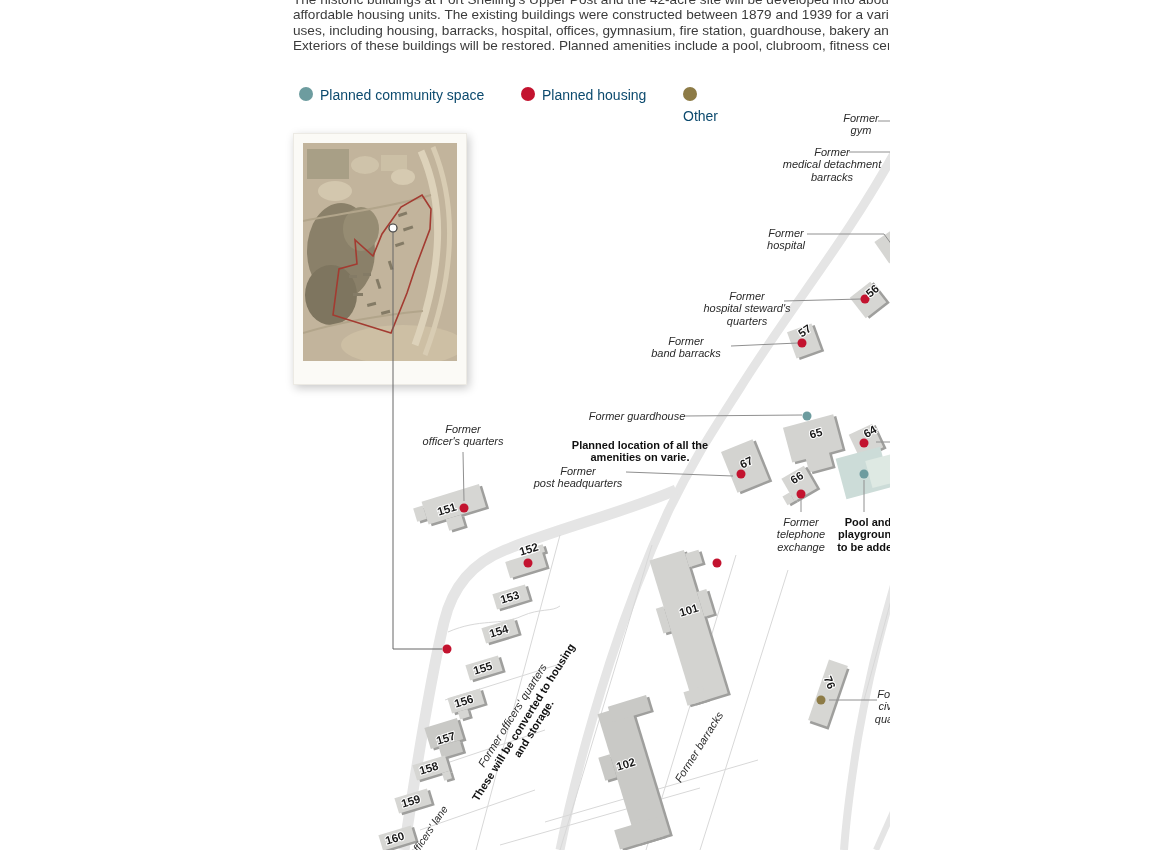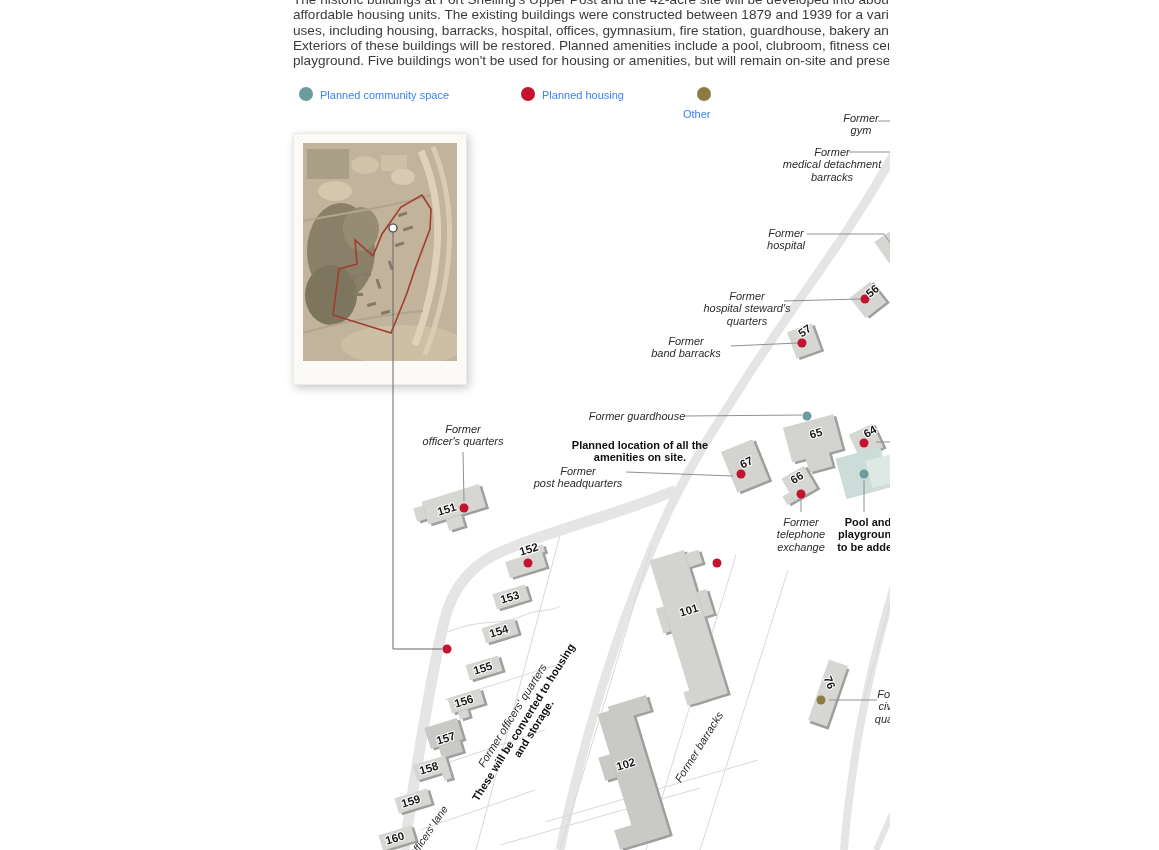--- a/index.html
+++ b/index.html
@@ -4,22 +4,22 @@
 <style>
   html,body{margin:0;padding:0;background:#fff;}
   #canvas{position:relative;width:1159px;height:850px;background:#fff;overflow:hidden;
           font-family:"Liberation Sans",sans-serif;}
   #content{position:absolute;left:0;top:0;width:890px;height:850px;overflow:hidden;}
   
   #intro{position:absolute;left:293px;top:-8px;width:596px;height:82px;overflow:hidden;
          font-size:13.6px;line-height:15.3px;color:#3b3b3b;}
   #intro div{white-space:nowrap;}
   
-  .legend-item{position:absolute;top:87px;display:flex;align-items:flex-end;gap:7px;
-               font-size:11px;color:#3b82f6;white-space:nowrap;}
+  .legend-item{position:absolute;top:87px;display:flex;align-items:flex-start;gap:7px;
+               font-size:14px;color:#0c4a6e;white-space:nowrap;}
   .legend-dot{width:14px;height:14px;border-radius:50%;flex:0 0 auto;}
   
   #photo-frame{position:absolute;left:293px;top:133px;width:174px;height:252px;
                background:#fbfaf6;box-shadow:2px 3px 9px rgba(0,0,0,.22);border:1px solid #eceae4;box-sizing:border-box;}
   #photo-art{position:absolute;left:9px;top:9px;width:154px;height:218px;background:#c2b49c;overflow:hidden;}
   
   .lbl{position:absolute;transform:translateX(-50%);text-align:center;font-style:italic;
        font-size:11px;line-height:12.3px;color:#2a2a2a;white-space:nowrap;}
   .lbl.bold{font-style:normal;font-weight:bold;color:#101010;}
   .rot{position:absolute;text-align:center;font-size:11px;line-height:12.5px;white-space:nowrap;}
@@ -32,21 +32,20 @@
 <body>
 
 <div id="canvas">
 <div id="content">
 
   <div id="intro">
     <div>The historic buildings at Fort Snelling's Upper Post and the 42-acre site will be developed into about</div>
     <div>affordable housing units. The existing buildings were constructed between 1879 and 1939 for a varie</div>
     <div>uses, including housing, barracks, hospital, offices, gymnasium, fire station, guardhouse, bakery and</div>
     <div>Exteriors of these buildings will be restored. Planned amenities include a pool, clubroom, fitness cen</div>
-    <div>playground. Five buildings won't be used for housing or amenities, but will remain on-site and prese</div>
   </div>
 
   <div class="legend-item" style="left:299px;">
     <span class="legend-dot" style="background:#6d9c9f;"></span>
     <span>Planned community space</span>
   </div>
   <div class="legend-item" style="left:521px;">
     <span class="legend-dot" style="background:#c3132f;"></span>
     <span>Planned housing</span>
   </div>
@@ -334,21 +333,21 @@
   </div>
   <div class="lbl" style="left:686px;top:335px;">
     <div>Former</div>
         <div>band barracks</div>
   </div>
   <div class="lbl" style="left:637px;top:410px;">
     <div>Former guardhouse</div>
   </div>
   <div class="lbl bold" style="left:640px;top:423px;margin-top:16px;">
     <div>Planned location of all the</div>
-        <div>amenities on site.</div>
+        <div>amenities on varie.</div>
   </div>
   <div class="lbl" style="left:463px;top:423px;">
     <div>Former</div>
         <div>officer's quarters</div>
   </div>
   <div class="lbl" style="left:578px;top:465px;">
     <div>Former</div>
         <div>post headquarters</div>
   </div>
   <div class="lbl" style="left:801px;top:516px;">

